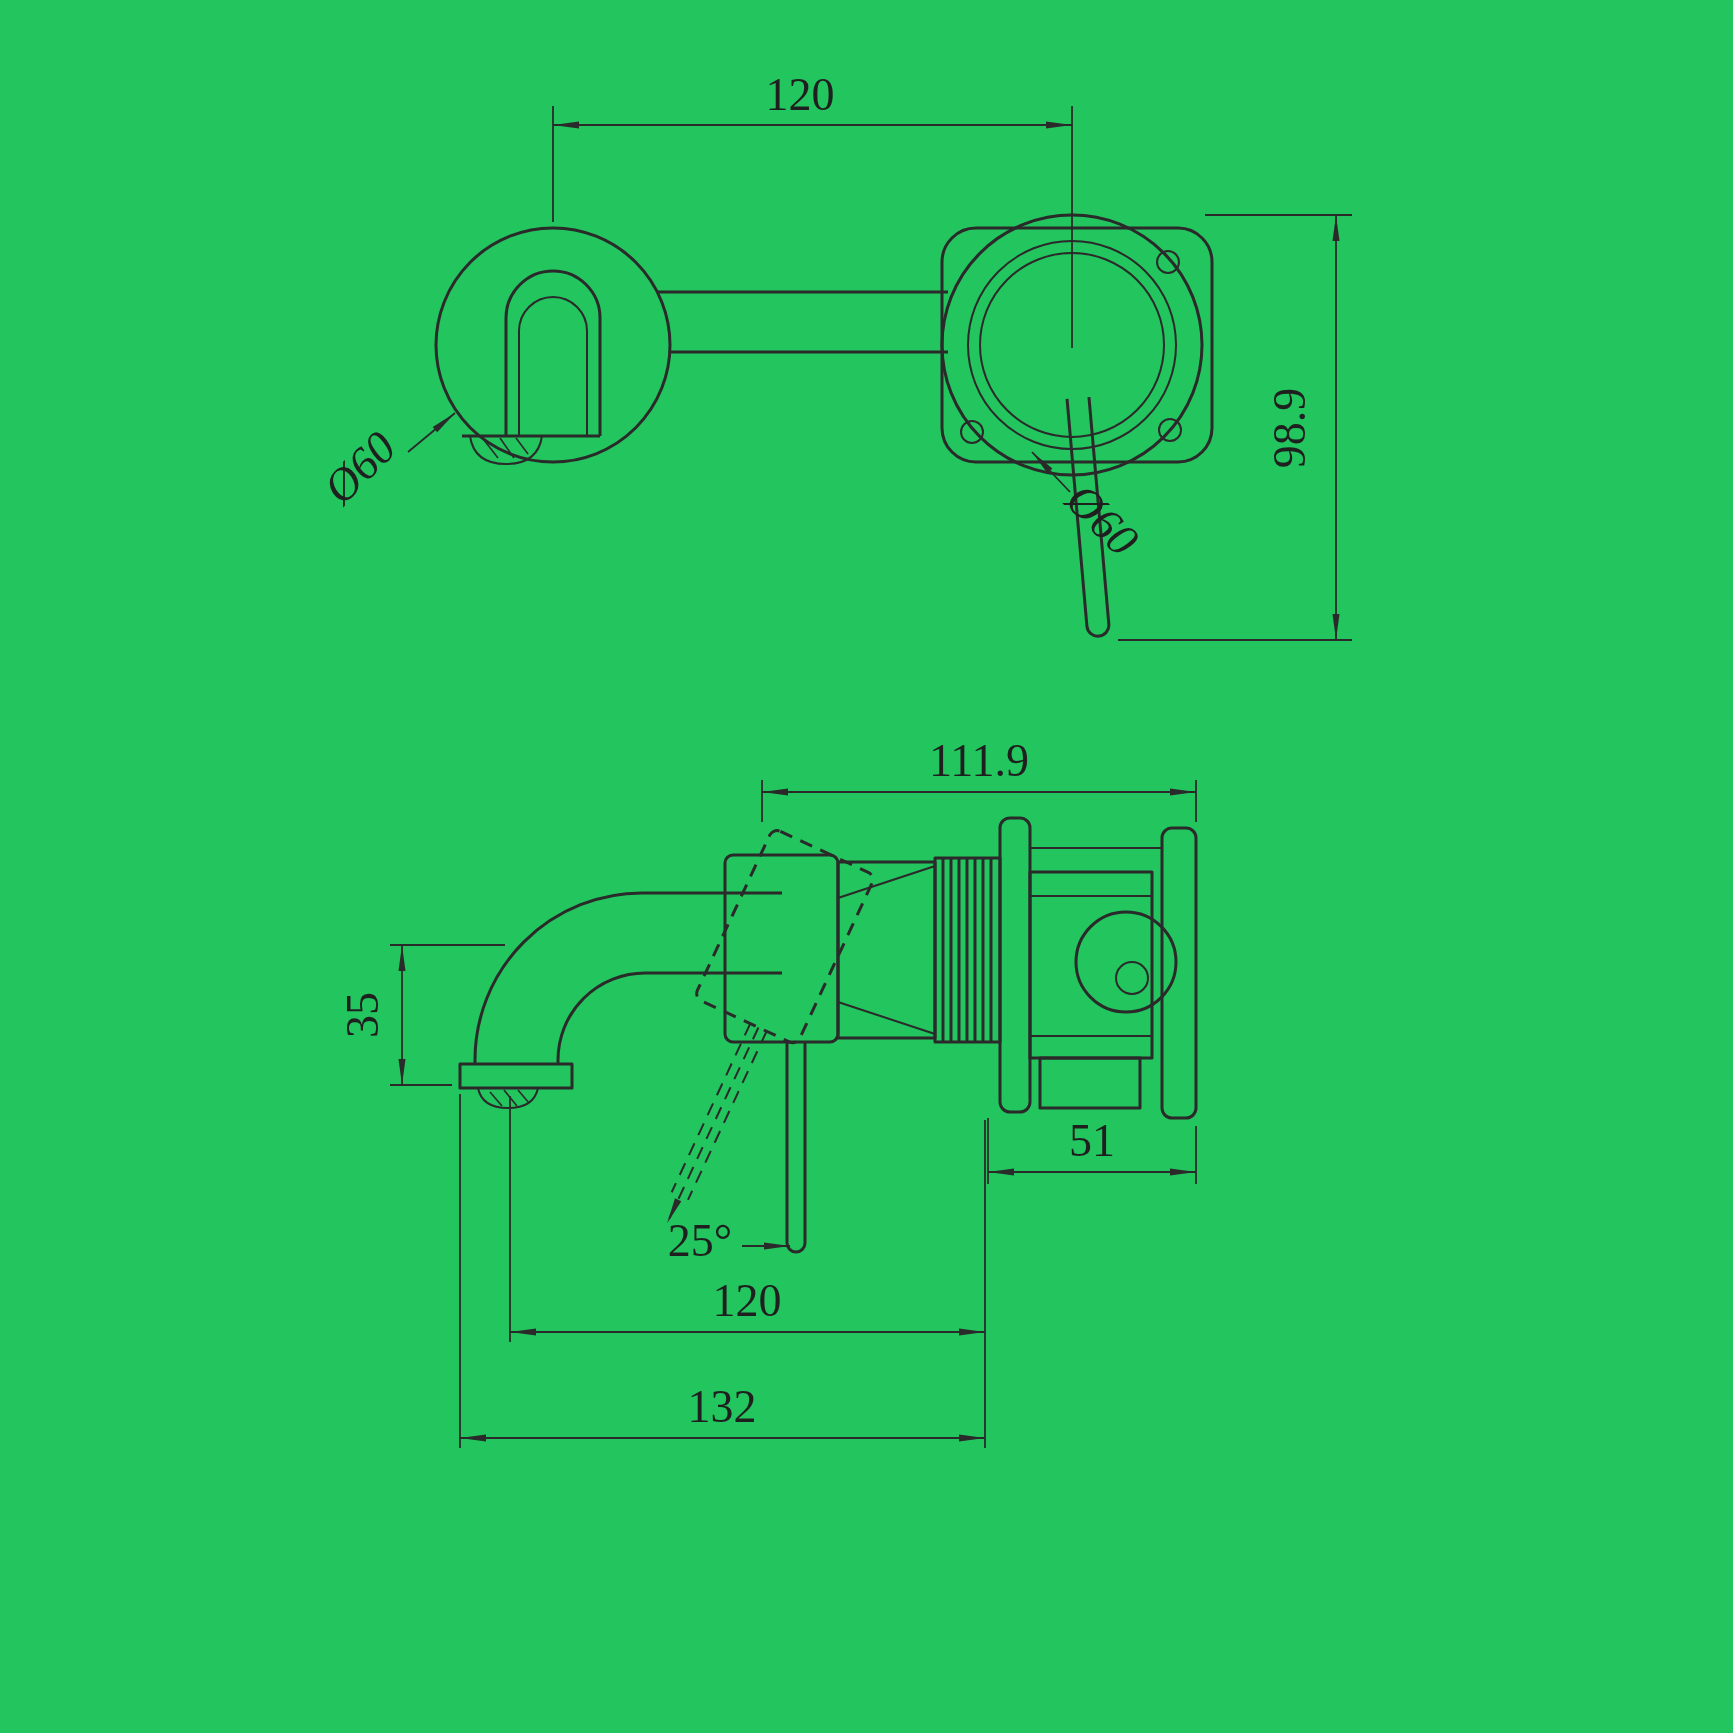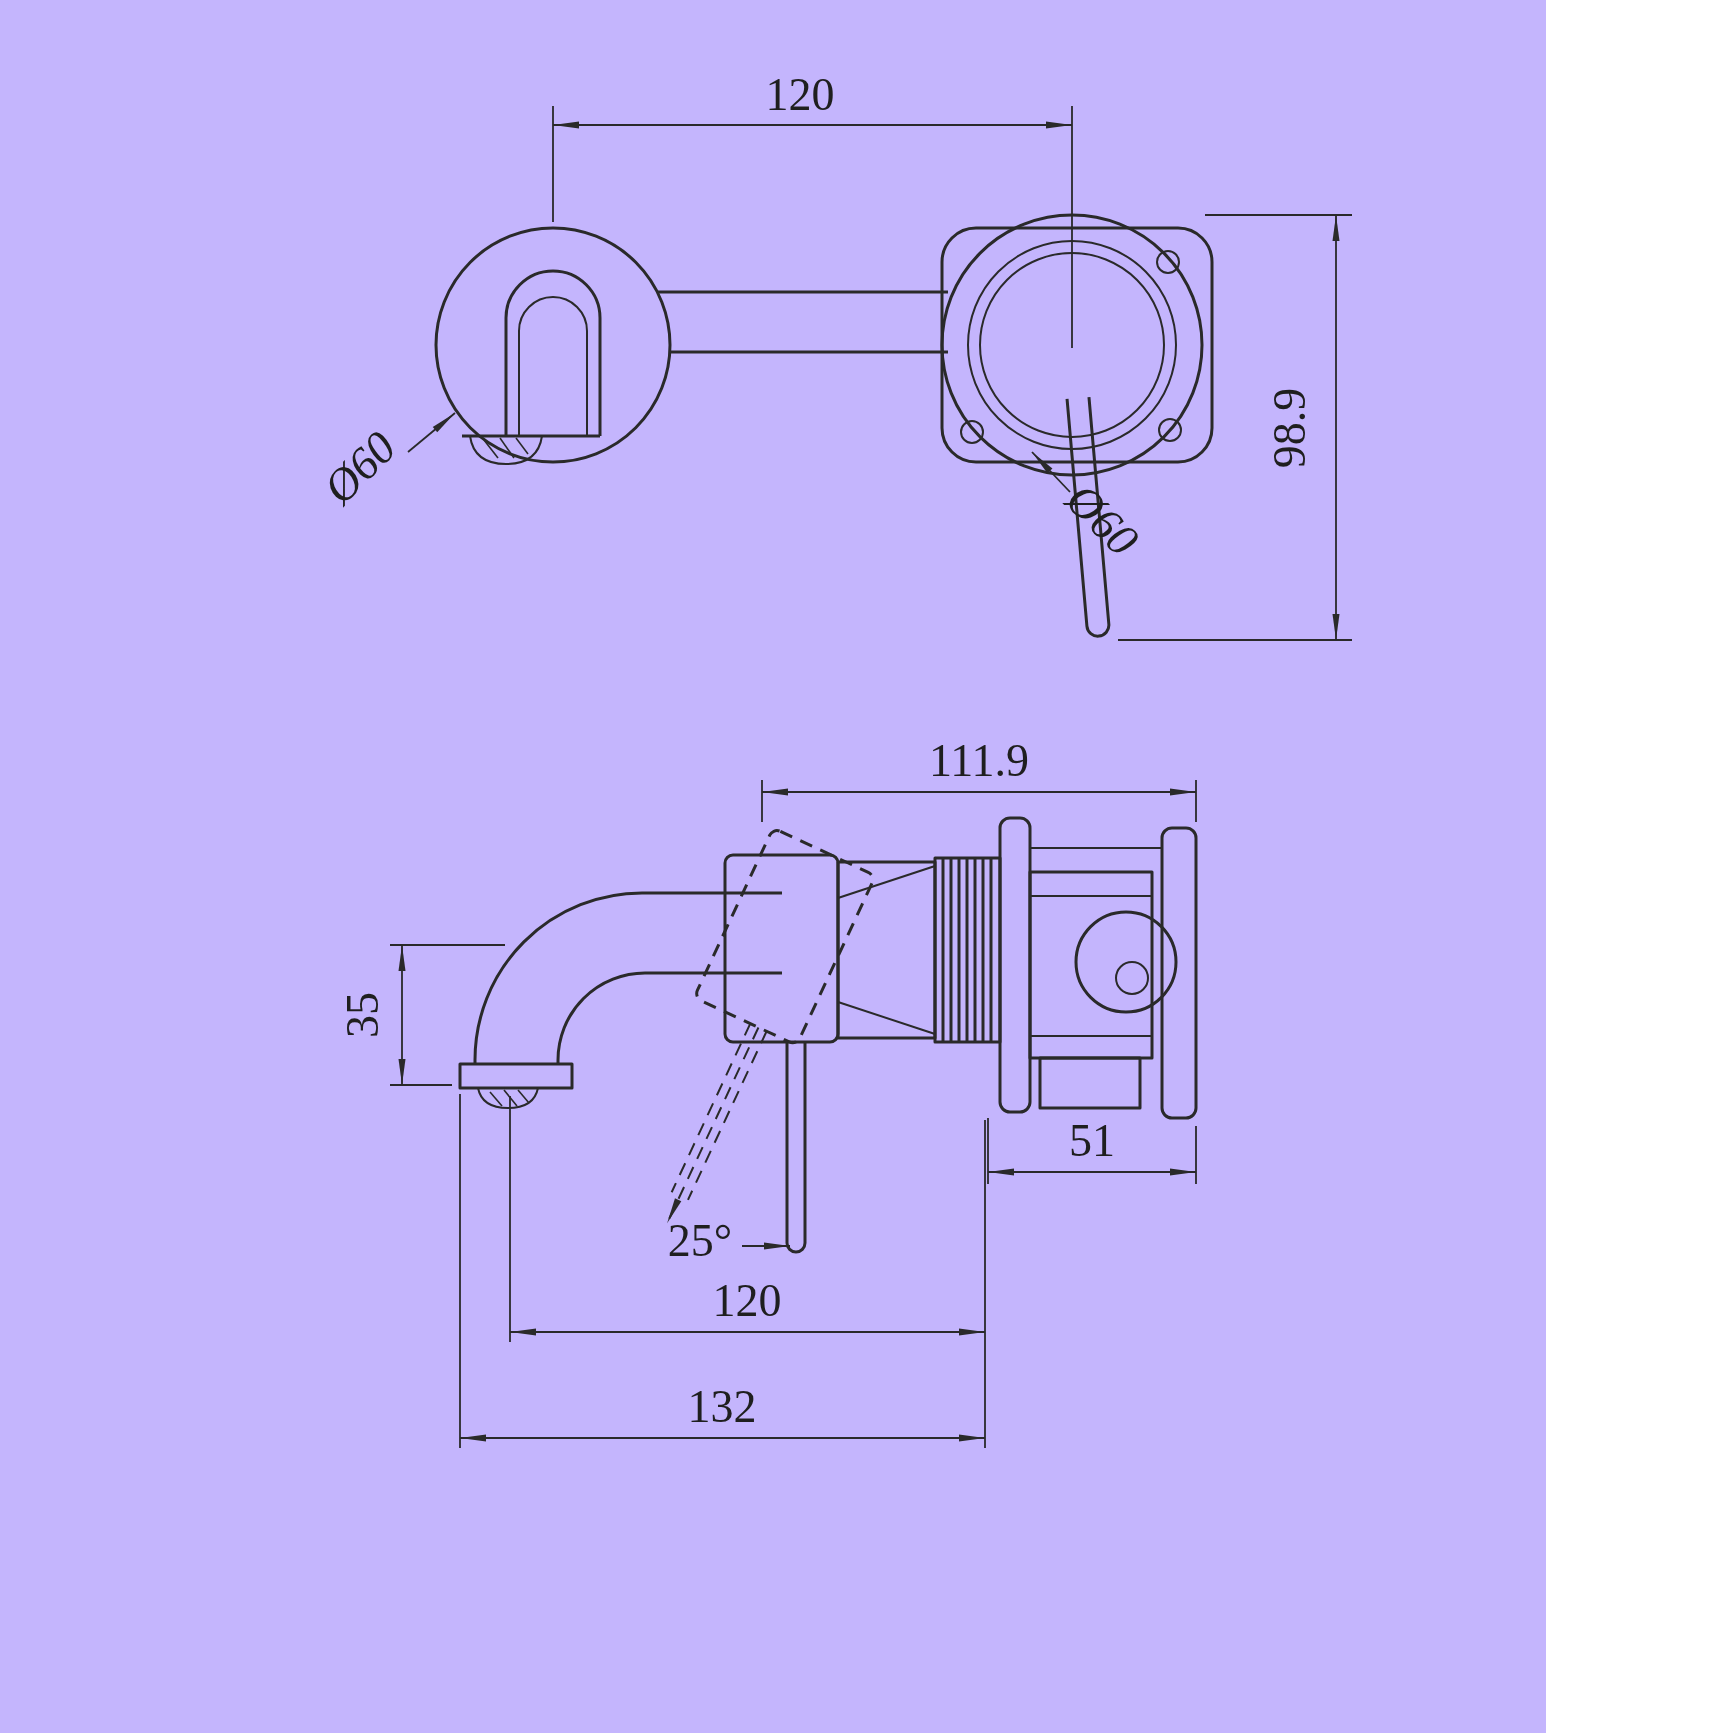--- a/index.html
+++ b/index.html
@@ -1,16 +1,16 @@
 <!DOCTYPE html>
 <html><head>
 <meta charset="utf-8">
 <style>
   html,body{margin:0;padding:0;background:#ffffff;}
-  .page{position:relative;width:1546px;height:1733px;background:#c4b5fd;overflow:hidden;}
+  .page{position:relative;width:1733px;height:1733px;background:#22c55e;overflow:hidden;}
   svg{display:block;}
   .obj, .obj path, .obj line, .obj rect, .obj circle{
     fill:none;stroke:#2a2a2a;stroke-width:3;stroke-linejoin:round;
   }
   .thin{stroke-width:2 !important;}
   .dashed{stroke-dasharray:13 9;}
   .dim line{stroke:#2a2a2a;stroke-width:1.8;fill:none;}
   .dim text{
     font-family:"Liberation Serif", serif;
     font-size:46px;fill:#1f1f1f;

